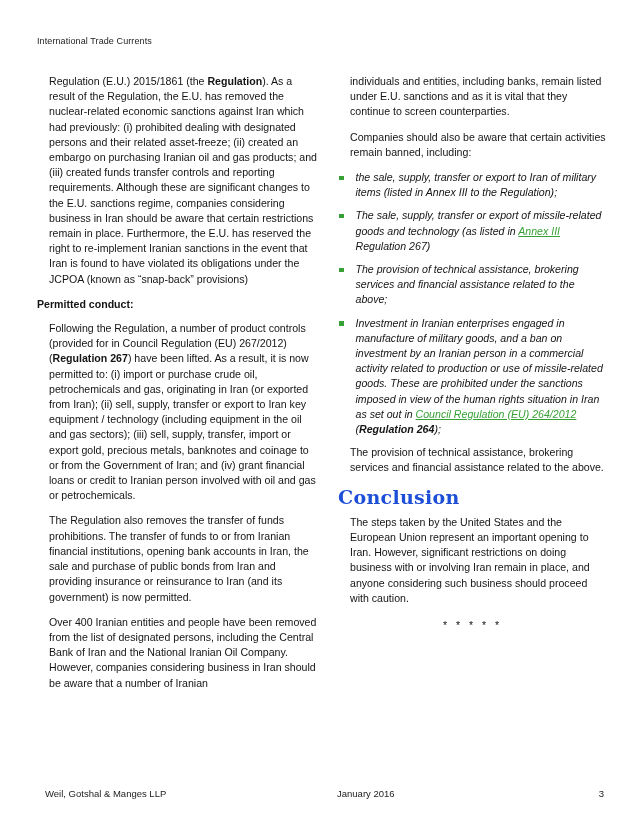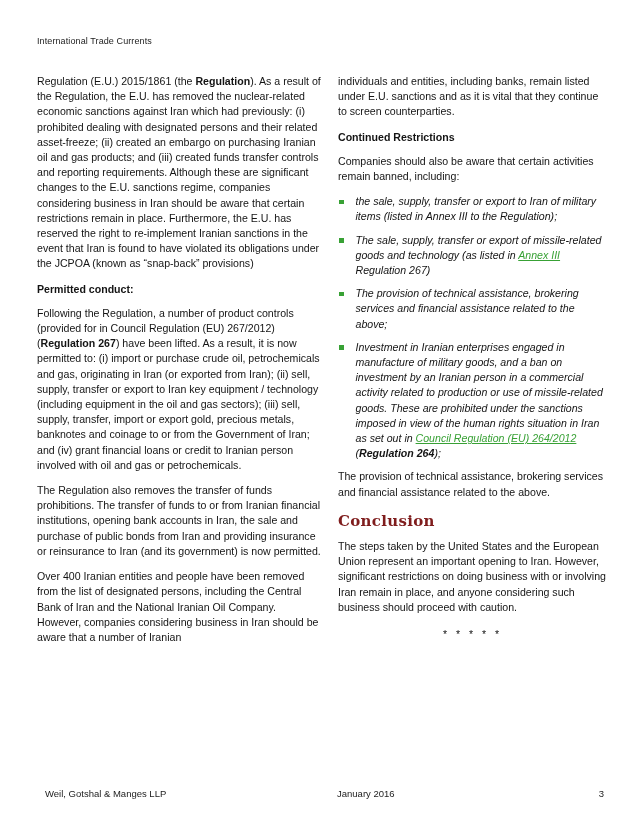--- a/index.html
+++ b/index.html
@@ -11,34 +11,34 @@
   }
   .page { position: relative; width: 640px; height: 828px; overflow: hidden; background: #ffffff; }
 
   .header { position: absolute; top: 36px; left: 37px; font-size: 9px; color: #1c1c1c; letter-spacing: 0.1px; }
 
   .columns { position: absolute; top: 74px; left: 37px; display: flex; gap: 17px; }
   .col { font-size: 10.6px; line-height: 15.2px; }
   .col-left  { width: 284px; }
   .col-right { width: 269px; }
 
-  .para { margin: 0 0 10px 0; }
+  .para { margin: 0 0 10px 12px; }
   .sub-heading { font-weight: bold; margin: 3px 0 9px 0; }
   .b { font-weight: bold; }
   .link { color: #38a135; text-decoration: underline; cursor: pointer; }
 
   .bullet-item { display: flex; margin: 0 0 8px 0; font-style: italic; }
   .bullet-marker { flex: none; width: 4.5px; height: 4.5px; background: #38a135; margin: 5.5px 0 0 1px; }
   .bullet-text { padding-left: 12px; }
 
   .green-heading {
     font-family: "DejaVu Serif", serif;
     font-weight: bold;
-    color: #7f1d1d;
-    font-size: 15px;
+    color: #1d4ed8;
+    font-size: 19px;
     letter-spacing: 0.3px;
     margin: 14px 0 10px 0;
   }
 
   .stars { text-align: center; letter-spacing: 3px; margin-top: 12px; font-size: 10.5px; color: #141414; }
 
   .footer { position: absolute; left: 37px; right: 33px; bottom: 28px; height: 12px; font-size: 9.5px; color: #1c1c1c; }
   .f-left  { position: absolute; left: 8px; top: 0; }
   .f-date  { position: absolute; left: 300px; top: 0; }
   .f-right { position: absolute; right: 3px; top: 0; }
@@ -54,21 +54,20 @@
   <div class="columns">
     <div class="col col-left">
         <p class="para"><span>Regulation (E.U.) 2015/1861 (the </span><span class="b">Regulation</span><span>).  As a result of the Regulation, the E.U. has removed the nuclear-related economic sanctions against Iran which had previously: (i) prohibited dealing with designated persons and their related asset-freeze; (ii) created an embargo on purchasing Iranian oil and gas products; and (iii) created funds transfer controls and reporting requirements.  Although these are significant changes to the E.U. sanctions regime, companies considering business in Iran should be aware that certain restrictions remain in place.  Furthermore, the E.U. has reserved the right to re-implement Iranian sanctions in the event that Iran is found to have violated its obligations under the JCPOA (known as “snap-back” provisions)</span></p>
         <p class="sub-heading"><span class="b">Permitted conduct:</span></p>
         <p class="para"><span>Following the Regulation, a number of product controls (provided for in Council Regulation (EU) 267/2012) (</span><span class="b">Regulation 267</span><span>) have been lifted.  As a result, it is now permitted to: (i) import or purchase crude oil, petrochemicals and gas, originating in Iran (or exported from Iran); (ii) sell, supply, transfer or export to Iran key equipment / technology (including equipment in the oil and gas sectors); (iii) sell, supply, transfer, import or export gold, precious metals, banknotes and coinage to or from the Government of Iran; and (iv) grant financial loans or credit to Iranian person involved with oil and gas or petrochemicals.</span></p>
         <p class="para"><span>The Regulation also removes the transfer of funds prohibitions.  The transfer of funds to or from Iranian financial institutions, opening bank accounts in Iran, the sale and purchase of public bonds from Iran and providing insurance or reinsurance to Iran (and its government) is now permitted.</span></p>
         <p class="para"><span>Over 400 Iranian entities and people have been removed from the list of designated persons, including the Central Bank of Iran and the National Iranian Oil Company. However, companies considering business in Iran should be aware that a number of Iranian</span></p>
       </div>
     <div class="col col-right">
         <p class="para"><span>individuals and entities, including banks, remain listed under E.U. sanctions and as it is vital that they continue to screen counterparties.</span></p>
-        <p class="sub-heading"><span class="b">Continued Restrictions</span></p>
         <p class="para"><span>Companies should also be aware that certain activities remain banned, including:</span></p>
         <div class="bullet-item">
           <span class="bullet-marker"></span>
           <div class="bullet-text"><span>the sale, supply, transfer or export to Iran of military items (listed in Annex III to the Regulation);</span></div>
         </div>
         <div class="bullet-item">
           <span class="bullet-marker"></span>
           <div class="bullet-text"><span>The sale, supply, transfer or export of missile-related goods and technology (as listed in </span><a class="link" href="#">Annex III</a><span> Regulation 267)</span></div>
         </div>
         <div class="bullet-item">

